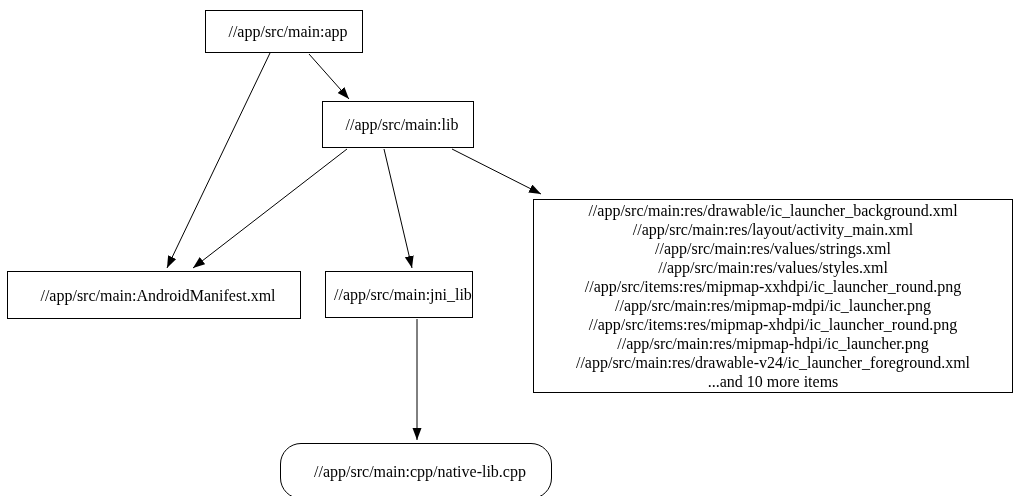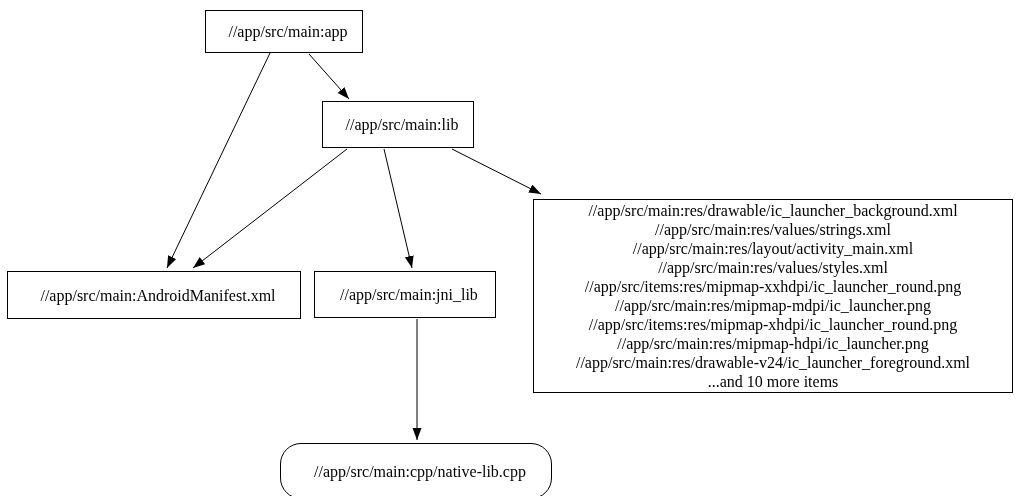--- a/index.html
+++ b/index.html
@@ -44,21 +44,21 @@
   }
   .node-line {
     display: block;
     font-size: 16px;
     line-height: 19px;
   }
   
   #node-app      { left: 205px; top: 10px;  width: 158px; height: 43px; }
   #node-lib      { left: 302px; top: 101px; width: 152px; height: 47px; margin-left: 20px; }
   #node-manifest { left: 7px;   top: 271px; width: 294px; height: 48px; }
-  #node-jni      { left: 314px; top: 271px; width: 182px; height: 47px; }
+  #node-jni      { left: 325px; top: 271px; width: 148px; height: 47px; }
   #node-res      { left: 533px; top: 199px; width: 480px; height: 194px; }
   #node-cpp      { left: 280px; top: 443px; width: 272px; height: 56px; border-radius: 21px; }
 </style>
 </head>
 <body>
 
 <div class="canvas">
 
   <svg class="edge-layer" width="1018" height="496" viewBox="0 0 1018 496" xmlns="http://www.w3.org/2000/svg">
     <defs>
@@ -85,22 +85,22 @@
   <div class="node" id="node-manifest">
     <span>//app/src/main:AndroidManifest.xml</span>
   </div>
 
   <div class="node" id="node-jni">
     <span>//app/src/main:jni_lib</span>
   </div>
 
   <div class="node multiline" id="node-res">
     <span class="node-line">//app/src/main:res/drawable/ic_launcher_background.xml</span>
+    <span class="node-line">//app/src/main:res/layout/activity_main.xml</span>
     <span class="node-line">//app/src/main:res/values/strings.xml</span>
-    <span class="node-line">//app/src/main:res/layout/activity_main.xml</span>
     <span class="node-line">//app/src/main:res/values/styles.xml</span>
     <span class="node-line">//app/src/items:res/mipmap-xxhdpi/ic_launcher_round.png</span>
     <span class="node-line">//app/src/main:res/mipmap-mdpi/ic_launcher.png</span>
     <span class="node-line">//app/src/items:res/mipmap-xhdpi/ic_launcher_round.png</span>
     <span class="node-line">//app/src/main:res/mipmap-hdpi/ic_launcher.png</span>
     <span class="node-line">//app/src/main:res/drawable-v24/ic_launcher_foreground.xml</span>
     <span class="node-line">...and 10 more items</span>
   </div>
 
   <div class="node" id="node-cpp">

